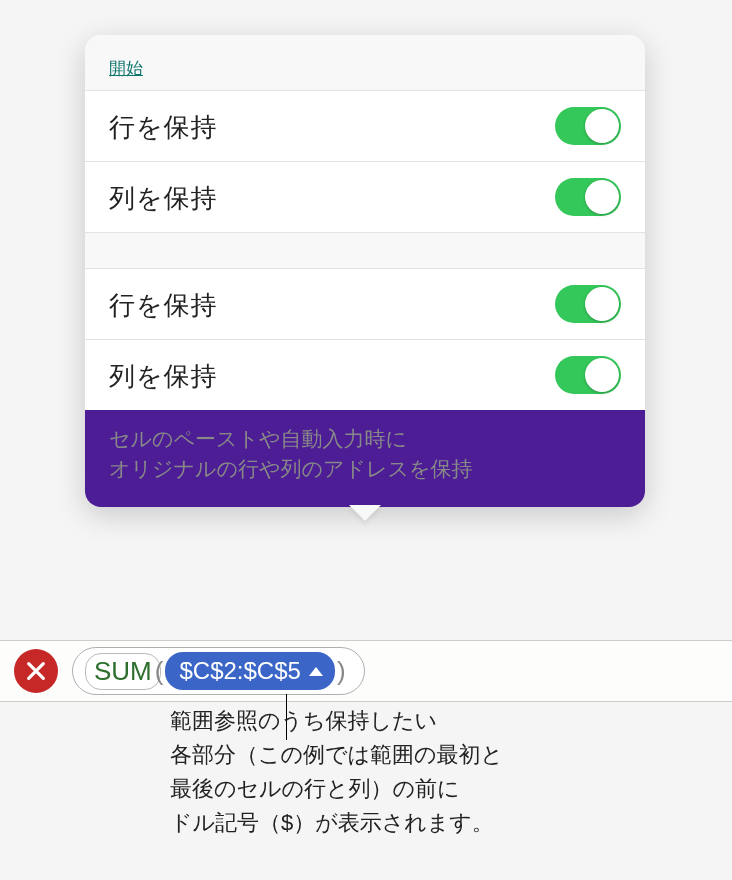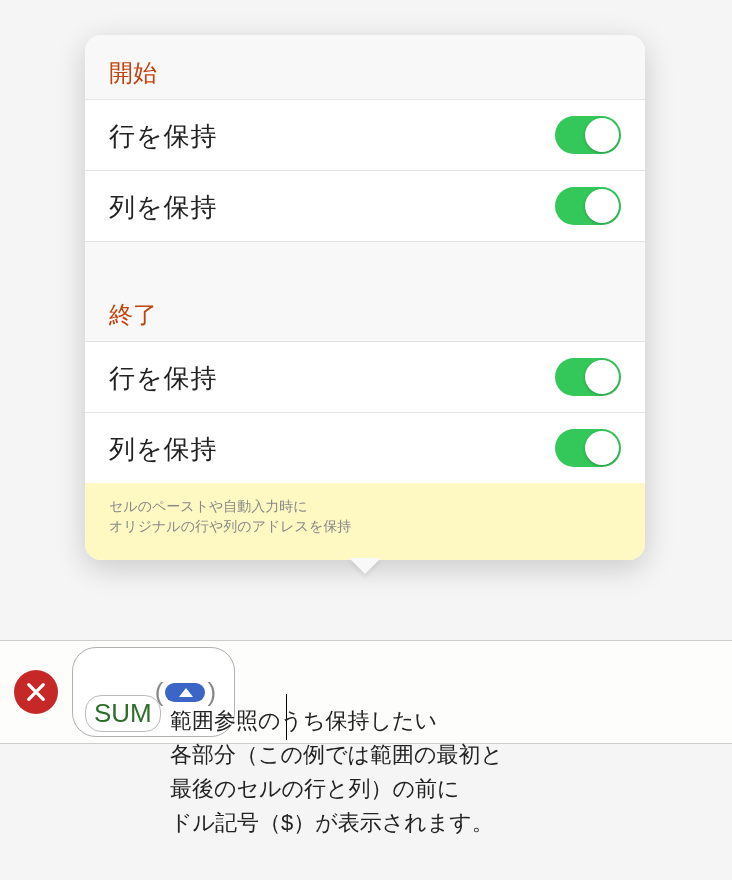--- a/index.html
+++ b/index.html
@@ -27,23 +27,24 @@
     left: 50%;
     transform: translateX(-50%);
     width: 0; height: 0;
     border-left: 16px solid transparent;
     border-right: 16px solid transparent;
     border-top: 16px solid #f8f8f8;
     filter: drop-shadow(0 3px 2px rgba(0,0,0,0.08));
   }
   .section-header {
     padding: 22px 24px 10px 24px;
-    font-size: 24px;
-    color: #c2410c;
+    font-size: 17px;
+    color: #0f766e;
     background: #f8f8f8;
+    text-decoration: underline;
   }
   .section-header.first { border-radius: 16px 16px 0 0; }
   .row {
     display: flex;
     align-items: flex-end;
     justify-content: space-between;
     background: #fff;
     padding: 16px 24px;
     border-top: 1px solid #e3e3e3;
   }
@@ -67,26 +68,25 @@
     top: 2px;
     right: 2px;
     width: 34px;
     height: 34px;
     background: #fff;
     border-radius: 50%;
     box-shadow: 0 1px 3px rgba(0,0,0,0.25);
   }
   .footer-note {
     padding: 14px 24px 22px 24px;
-    font-size: 14px;
+    font-size: 21px;
     color: #888;
     line-height: 1.45;
-    background: #fef9c3;
+    background: #4c1d95;
     border-radius: 0 0 16px 16px;
-    font-family: Liberation Mono, monospace;
   }
   .gap { height: 36px; background: #f8f8f8; border-top: 1px solid #e3e3e3; }
 
   .formula-bar-wrap {
     position: absolute;
     top: 640px;
     left: 0;
     right: 0;
     background: #fdfdfc;
     border-top: 1px solid #ccc;
@@ -116,21 +116,20 @@
   .func-name {
     color: #2d6e2d;
     font-weight: 500;
     padding: 2px 8px;
     border: 1px solid #bbb;
     border-radius: 16px;
     margin-right: -8px;
     background: #fff;
     position: relative;
     z-index: 0;
-    margin-top: 43px;
   }
   .paren { color: #888; margin: 0 2px; position: relative; z-index: 2; }
   .ref-pill {
     background: #3b66c7;
     color: #fff;
     padding: 5px 12px 5px 14px;
     border-radius: 18px;
     font-size: 24px;
     display: inline-flex;
     align-items: center;
@@ -169,21 +168,20 @@
   <div class="section-header first">開始</div>
   <div class="row">
     <span class="row-label">行を保持</span>
     <div class="switch"></div>
   </div>
   <div class="row">
     <span class="row-label">列を保持</span>
     <div class="switch"></div>
   </div>
   <div class="gap"></div>
-  <div class="section-header">終了</div>
   <div class="row">
     <span class="row-label">行を保持</span>
     <div class="switch"></div>
   </div>
   <div class="row">
     <span class="row-label">列を保持</span>
     <div class="switch"></div>
   </div>
   <div class="footer-note">セルのペーストや自動入力時に<br>オリジナルの行や列のアドレスを保持</div>
 </div>
@@ -191,20 +189,21 @@
 <div class="formula-bar-wrap">
   <div class="close-btn">
     <svg viewBox="0 0 24 24">
         <path d="M4 4 L20 20 M20 4 L4 20" stroke="#fff" stroke-width="3.5" stroke-linecap="round"></path>
       </svg>
   </div>
   <div class="formula-field">
     <span class="func-name">SUM</span>
     <span class="paren">(</span>
     <span class="ref-pill">
+      <span>$C$2:$C$5</span>
       <span class="tri"></span>
     </span>
     <span class="paren">)</span>
   </div>
 </div>
 
 <div class="callout-line"></div>
 <div class="callout-text">範囲参照のうち保持したい<br>各部分（この例では範囲の最初と<br>最後のセルの行と列）の前に<br>ドル記号（$）が表示されます。</div>
 
 </body></html>

